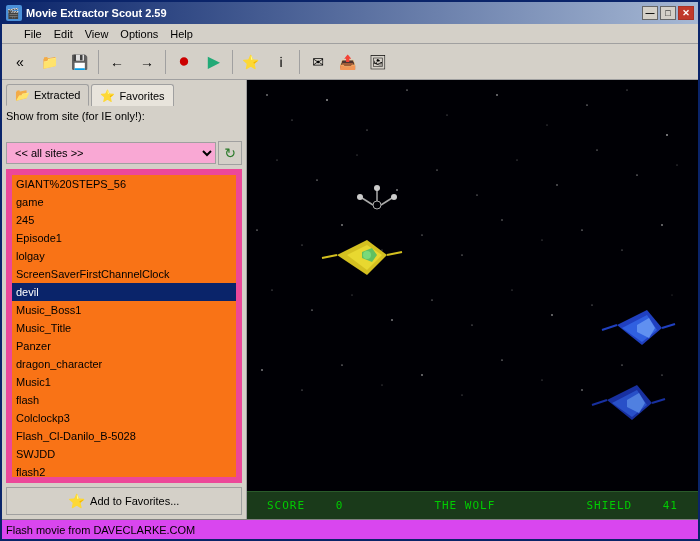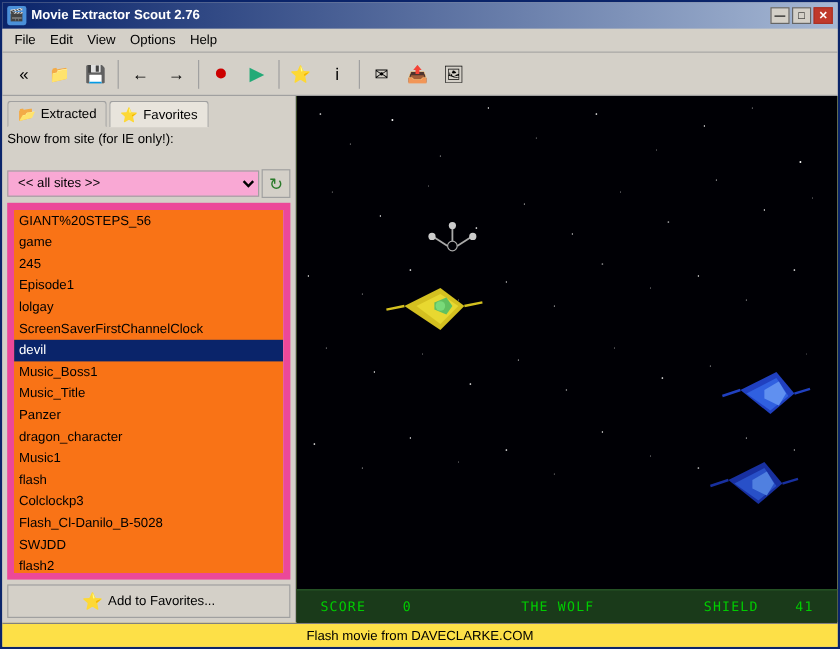--- a/index.html
+++ b/index.html
@@ -80,21 +80,21 @@
       border-color: #a93226;
     }
 
     
     .menu-bar {
       background: #d4d0c8;
       border-bottom: 1px solid #a0a0a0;
       height: 20px;
       display: flex;
       align-items: center;
-      padding: 0 4px;
+      padding: 0 16px;
       flex-shrink: 0;
     }
 
     .menu-item {
       padding: 2px 6px;
       cursor: pointer;
       font-size: 11px;
     }
 
     
@@ -296,29 +296,28 @@
 
     .hud-text {
       color: #00cc00;
       font-family: monospace;
       font-size: 11px;
       letter-spacing: 1px;
     }
 
     
     .status-bar {
-      background: #fde047;
+      background: #d946ef;
       border-top: 1px solid #808080;
       height: 20px;
       display: flex;
       align-items: center;
       padding: 0 4px;
       font-size: 11px;
       flex-shrink: 0;
-      justify-content: center;
     }
 
     .status-text {
       font-size: 11px;
       color: #000;
     }
 
     
     .list-container::-webkit-scrollbar {
       width: 16px;
@@ -335,21 +334,21 @@
     }
   </style>
 </head>
 <body>
 
 <div class="window">
 
   <div class="title-bar">
     <div class="title-bar-left">
       <div class="title-icon">🎬</div>
-      <span class="title-text">Movie Extractor Scout 2.76</span>
+      <span class="title-text">Movie Extractor Scout 2.59</span>
     </div>
     <div class="title-buttons">
       <div class="title-btn">—</div>
       <div class="title-btn">□</div>
       <div class="title-btn close-btn">✕</div>
     </div>
   </div>
 
   <div class="menu-bar">
     <span class="menu-item">File</span>

